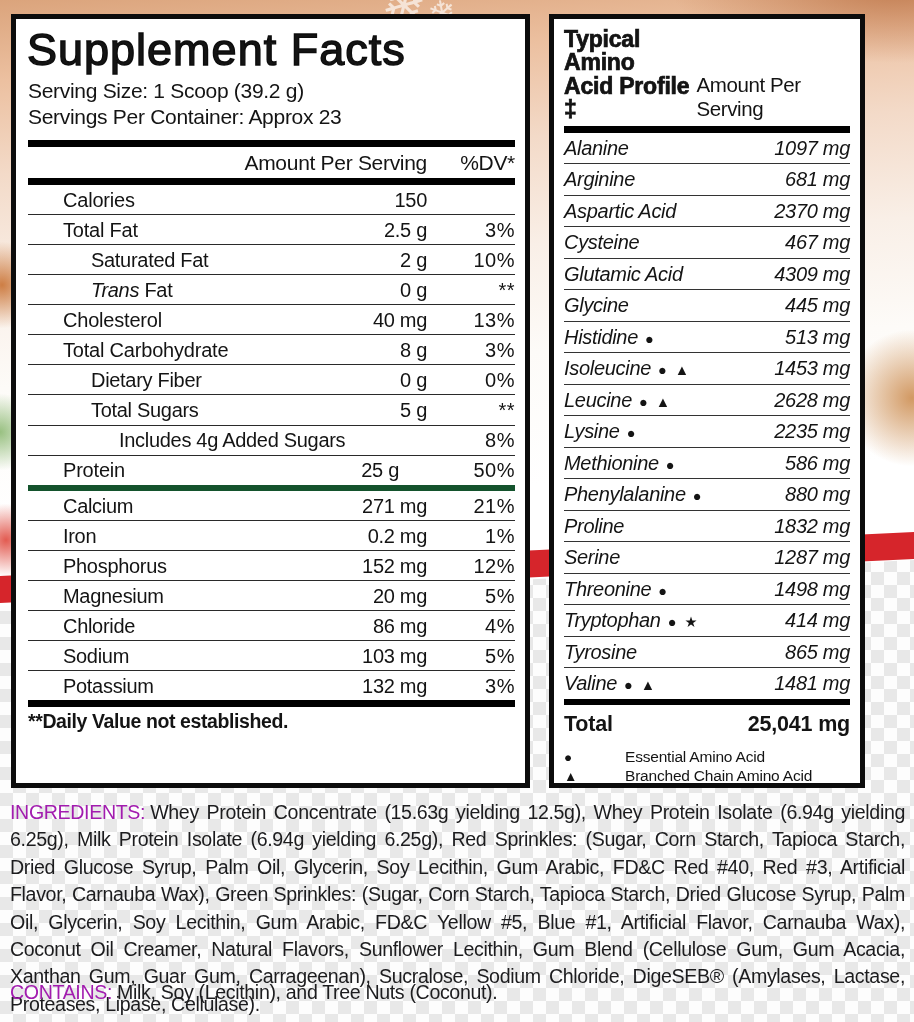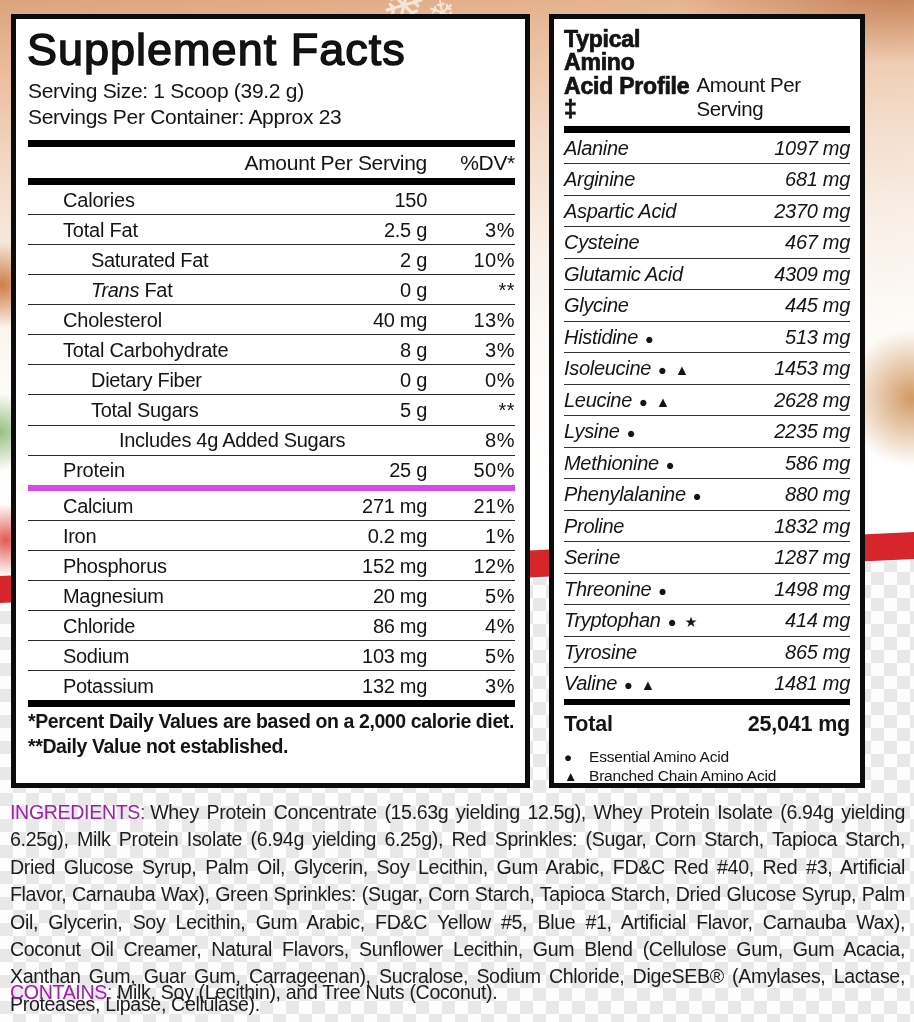--- a/index.html
+++ b/index.html
@@ -45,21 +45,21 @@
 
   .nrow { display:flex; align-items:baseline; border-bottom:1.7px solid #2a2a2a;
     padding:3.8px 0 2.8px; font-size:20px; line-height:22.5px; letter-spacing:-.3px; }
   .nrow .nlabel { flex:1; }
   .nrow.bold .nlabel { font-weight:normal; letter-spacing:-.2px; }
   .nrow.ind1 .nlabel { padding-left:28px; }
   .nrow.ind2 .nlabel { padding-left:56px; }
   .nrow .nlabel .pre { font-style:italic;margin-left:35px; }
   .nrow .namount { text-align:right; min-width:40px; }
   .nrow .ndv { width:88px; text-align:right; letter-spacing:.5px; }
-  .nrow.thickb { border-bottom:6px solid #d946ef; }
+  .nrow.thickb { border-bottom:6px solid #14532d;gap:28px; }
   .nutri-rows .nrow:last-child { border-bottom:none; }
 
   .footnote { font-size:19.5px; font-weight:bold; line-height:22px; letter-spacing:-.4px; margin-top:3px; }
 
   
   .amino-header { display:flex; justify-content:space-between; align-items:flex-end; margin-top:3px; }
   .amino-title div { font-size:23px; font-weight:bold; line-height:1.02; letter-spacing:-.2px;
     -webkit-text-stroke:.7px #0c0c0c; }
   .amino-colhead { font-size:20.5px; letter-spacing:-.4px; padding-bottom:1px; }
   .bar.amino-top { margin-top:4px; height:7px; }
@@ -68,21 +68,21 @@
   .arow .aname { flex:1; }
   .arow .sym { font-size:14.5px; margin-left:7px; letter-spacing:2px; }
   .arow .aamount { text-align:right; }
   .amino-rows .arow:last-child { border-bottom:none; }
   .bar.pre-total { height:6px; }
   .total-row { display:flex; justify-content:space-between; align-items:baseline;
     font-size:21.5px; font-weight:bold; letter-spacing:-.2px; padding:7px 0 4px; }
   .legend { margin-top:7px; }
   .lrow { display:flex; font-size:15.5px; line-height:18.6px; letter-spacing:-.2px; }
   .lsym { width:25px; flex-shrink:0; font-size:13.5px; padding-top:1px; }
-  .ltext { flex:1; }
+  .ltext { flex:1;margin-left:36px; }
 
   
   .ingredients { position:absolute; left:10px; right:9px; top:799px; z-index:3;
     font-size:19.6px; line-height:27.4px; letter-spacing:-.35px; text-align:justify; color:#1c1c1e; }
   .green-label { color:#a21caf; font-weight:normal; margin-right:5px; }
   .contains { position:absolute; left:10px; right:9px; top:981px; z-index:3;
     font-size:19.6px; letter-spacing:-.35px; color:#1c1c1e; }
 </style>
 </head>
 <body>
@@ -184,21 +184,20 @@
         <span class="namount">103 mg</span>
         <span class="ndv">5%</span>
       </div>
       <div class="nrow">
         <span class="nlabel"><i class="pre"></i><span>Potassium</span></span>
         <span class="namount">132 mg</span>
         <span class="ndv">3%</span>
       </div>
     </div>
   <div class="bar thin7"></div>
-  <div class="footnote">*Percent Daily Values are based on a 2,000 calorie diet.</div>
   <div class="footnote">**Daily Value not established.</div>
 </section>
 
 <section class="panel right">
   <div class="amino-header">
     <div class="amino-title">
       <div>Typical Amino</div>
       <div>Acid Profile ‡</div>
     </div>
     <div class="amino-colhead">Amount Per Serving</div>

